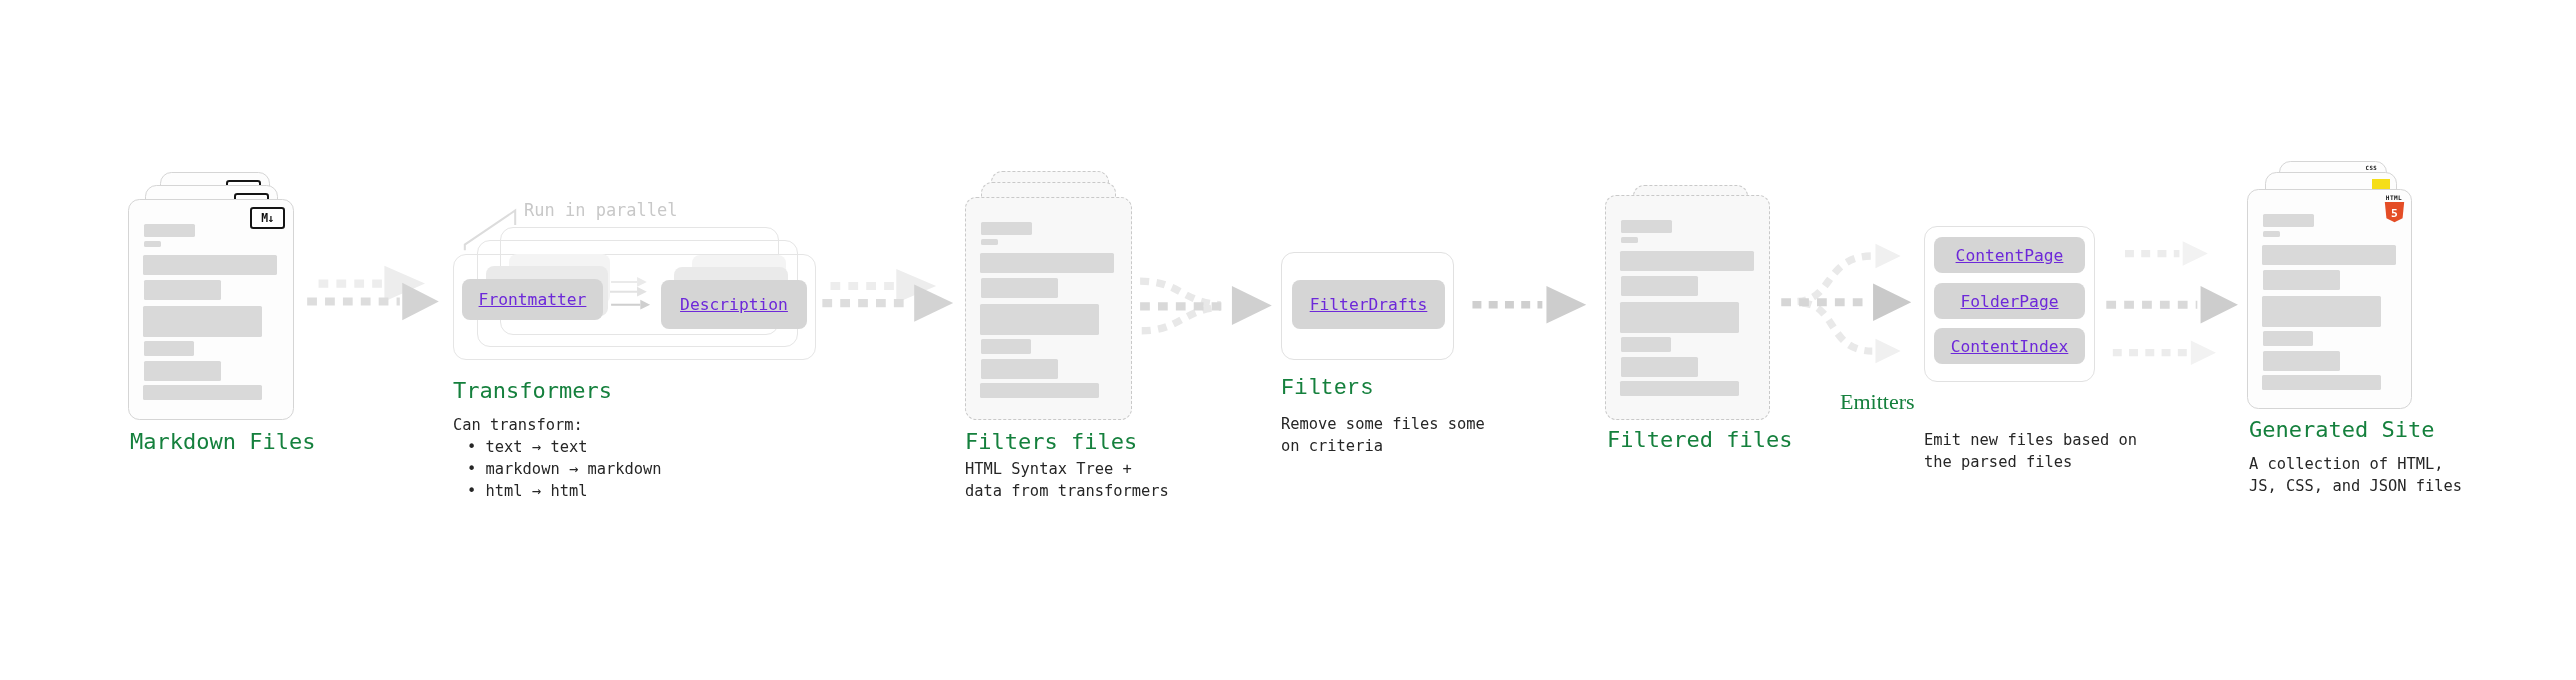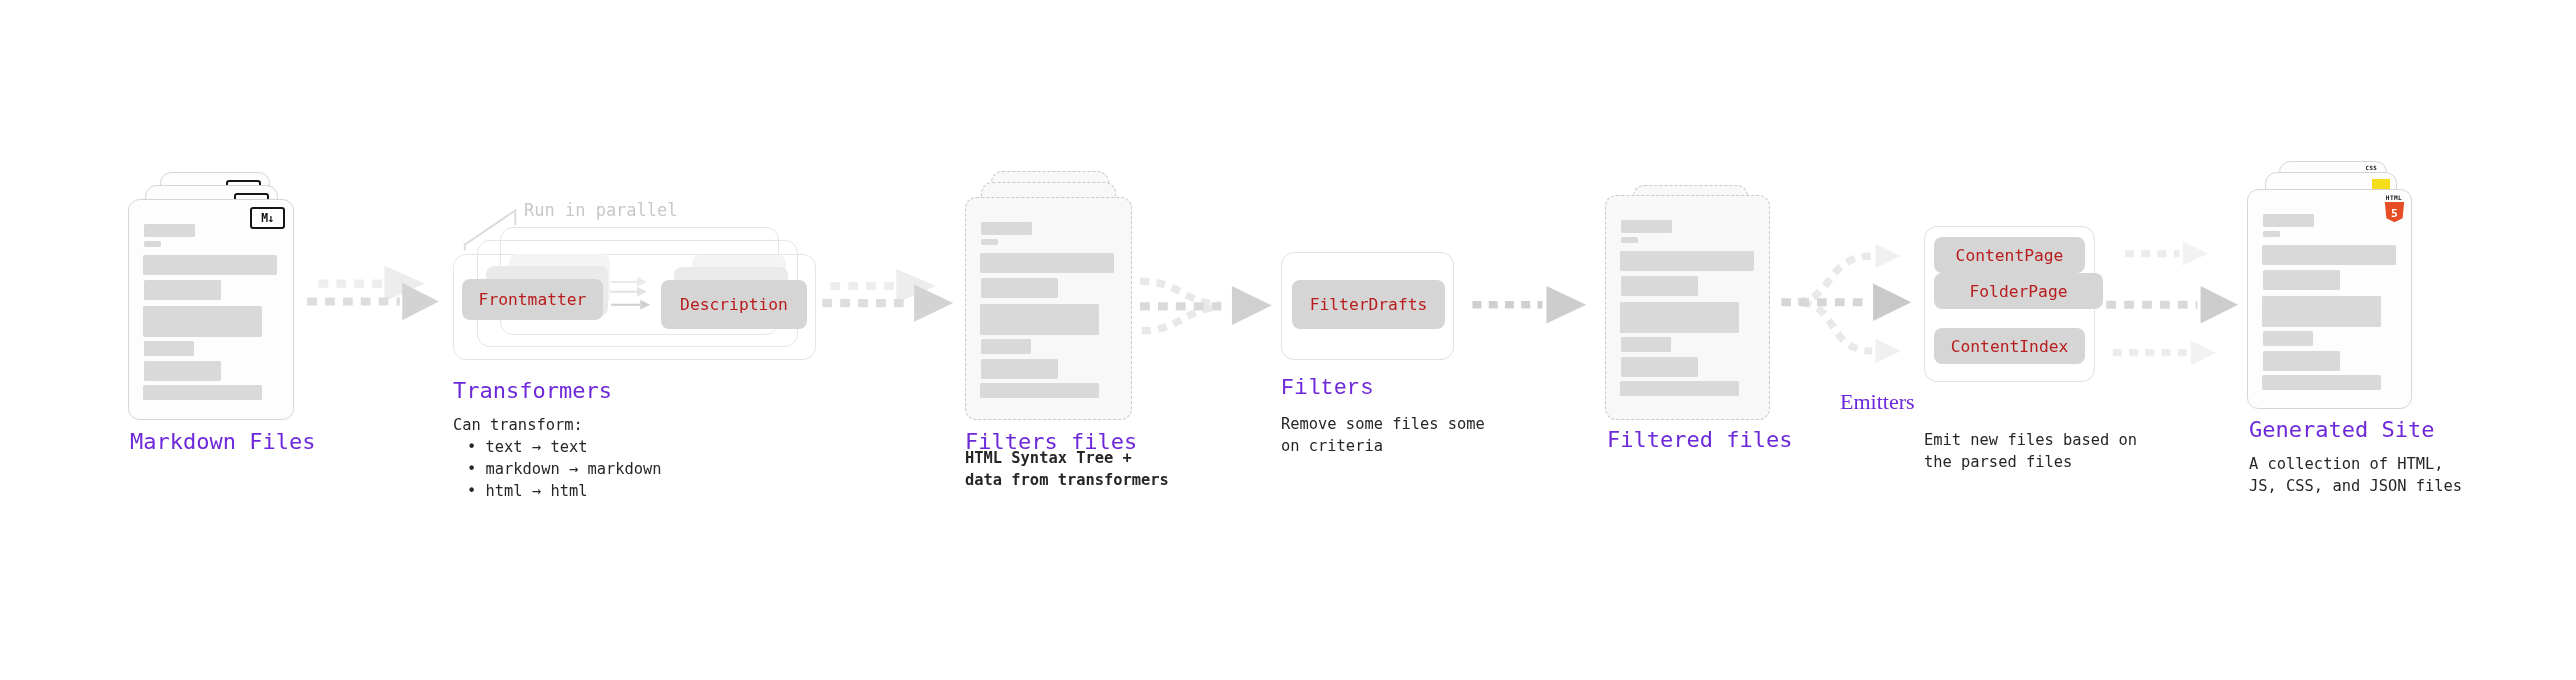--- a/index.html
+++ b/index.html
@@ -39,27 +39,27 @@
   .html5-badge{position:absolute;top:4.1px;right:6.5px;width:21px;text-align:center;line-height:7.3px;}
   .html-word{font-size:6.1px;font-weight:bold;color:#111;letter-spacing:0.4px;}
 
   
   .tbox{position:absolute;box-sizing:border-box;border:1.6px solid #E5E5E5;border-radius:13px;}
   .panel{position:absolute;box-sizing:border-box;border:1.6px solid #E1E1E1;border-radius:13px;background:#fff;}
 
   
   .pill{position:absolute;box-sizing:border-box;background:#D5D5D5;border-radius:8.1px;
     display:flex;align-items:center;justify-content:center;
-    font-size:16.3px;color:#b91c1c;white-space:nowrap;}
+    font-size:16.3px;color:#6d28d9;white-space:nowrap;text-decoration:underline;}
   .ghost1{background:#EAEAEA;}
   .ghost2{background:#F4F4F4;}
 
   .annotation{position:absolute;font-size:17px;color:#C8C8C8;white-space:nowrap;}
 
-  .sec-title{position:absolute;font-size:22px;line-height:23px;color:#6d28d9;white-space:nowrap;text-align:center;}
+  .sec-title{position:absolute;font-size:22px;line-height:23px;color:#15803d;white-space:nowrap;text-align:center;}
   .caption{position:absolute;font-size:15.4px;line-height:22px;color:#262626;white-space:nowrap;}
   .caption .bullet{padding-left:14px;}
 
   .overlay{position:absolute;left:0;top:0;pointer-events:none;}
 </style>
 </head>
 <body>
 
 <div class="canvas">
 
@@ -175,21 +175,21 @@
       <div class="bar b1"></div>
       <div class="bar b2"></div>
       <div class="bar b3"></div>
       <div class="bar b4"></div>
       <div class="bar b5"></div>
       <div class="bar b6"></div>
       <div class="bar b7"></div>
       <div class="bar b8"></div>
     </div>
     <div class="sec-title" style="left:965px;top:430px;">Filters files</div>
-    <div class="caption" style="left:965px;top:447px;font-weight:bold;">
+    <div class="caption" style="left:965px;top:458px;">
       <div>HTML Syntax Tree +</div>
       <div>data from transformers</div>
     </div>
   </div>
 
   <div class="grp">
     <div class="panel" style="left:1281px;top:252px;width:173px;height:108px;"></div>
     <div class="pill" style="left:1292px;top:280px;width:153px;height:49px;text-align:right;">FilterDrafts</div>
     <div class="sec-title" style="left:1281px;top:377px;font-family:Liberation Mono, monospace;">Filters</div>
     <div class="caption" style="left:1281px;top:413px;">
@@ -209,21 +209,21 @@
       <div class="bar b6"></div>
       <div class="bar b7"></div>
       <div class="bar b8"></div>
     </div>
     <div class="sec-title" style="left:1607px;top:428px;">Filtered files</div>
   </div>
 
   <div class="grp">
     <div class="panel" style="left:1924px;top:226px;width:171px;height:156px;"></div>
     <div class="pill" style="left:1934px;top:237px;width:151px;height:36px;">ContentPage</div>
-    <div class="pill" style="left:1934px;top:273px;width:169px;height:36px;">FolderPage</div>
+    <div class="pill" style="left:1934px;top:283px;width:151px;height:36px;">FolderPage</div>
     <div class="pill" style="left:1934px;top:328px;width:151px;height:36px;">ContentIndex</div>
     <div class="sec-title" style="left:1840px;top:390px;font-family:Liberation Serif, serif;">Emitters</div>
     <div class="caption" style="left:1924px;top:429px;">
       <div>Emit new files based on</div>
       <div>the parsed files</div>
     </div>
   </div>
 
   <div class="grp">
     <div class="doc-card" style="left:2279px;top:161px;width:108px;height:98px;">

